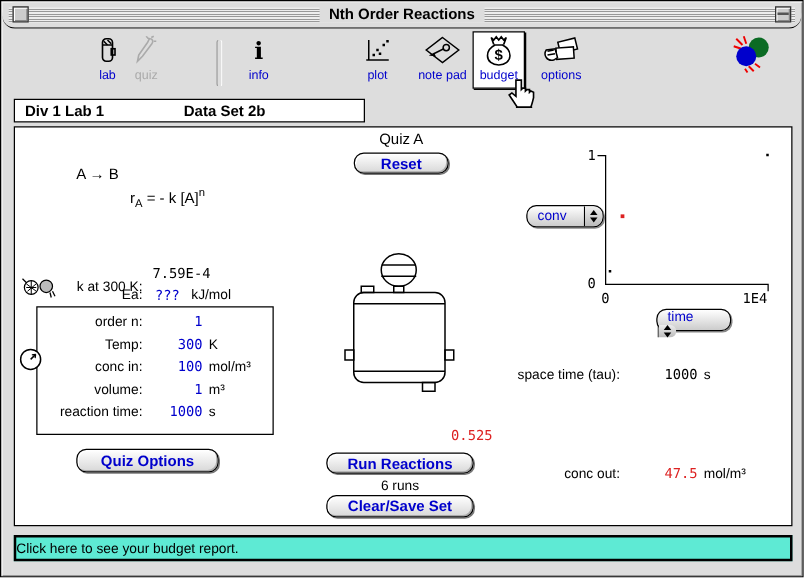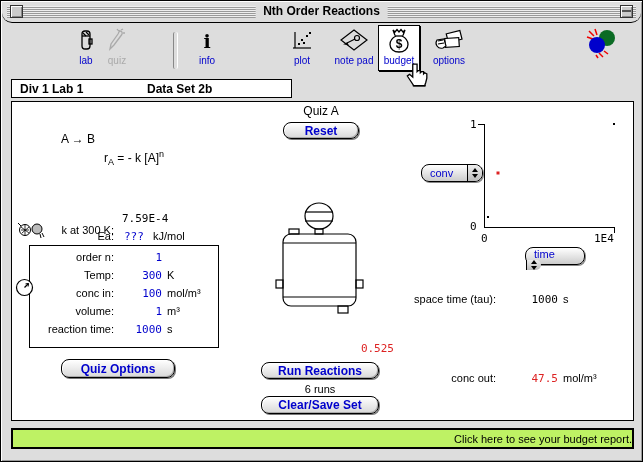--- a/index.html
+++ b/index.html
@@ -73,22 +73,22 @@
     background:linear-gradient(#eee,#bbb);display:flex;flex-direction:column;align-items:center;justify-content:center;gap:2px;}
   .tri-up{width:0;height:0;border-left:3px solid transparent;border-right:3px solid transparent;border-bottom:4px solid #000;}
   .tri-dn{width:0;height:0;border-left:3px solid transparent;border-right:3px solid transparent;border-top:4px solid #000;}
   
   .resrow{position:absolute;left:320px;font-size:11px;display:flex;align-items:baseline;}
   .resrow .rl{width:164px;text-align:right;}
   .resrow .rv{width:62px;text-align:right;font-family:"DejaVu Sans Mono",monospace;}
   .resrow .ru{margin-left:5px;width:60px;}
   .runs{position:absolute;left:249px;top:281px;width:118px;text-align:center;font-size:11px;}
   
-  .footer{position:absolute;left:10px;top:427px;width:623px;height:21px;background:#bef264;
-    border:2px solid #000;display:flex;align-items:center;justify-content:flex-end;font-size:11px;cursor:pointer;}
+  .footer{position:absolute;left:10px;top:427px;width:623px;height:21px;background:#5eead4;
+    border:2px solid #000;display:flex;align-items:center;justify-content:flex-start;font-size:11px;cursor:pointer;}
   svg{display:block;}
 </style>
 </head>
 <body>
 
 <div class="window">
 
   <div class="titlebar">
     <div class="stripes"></div>
     <div class="tb-box tb-close"></div>

